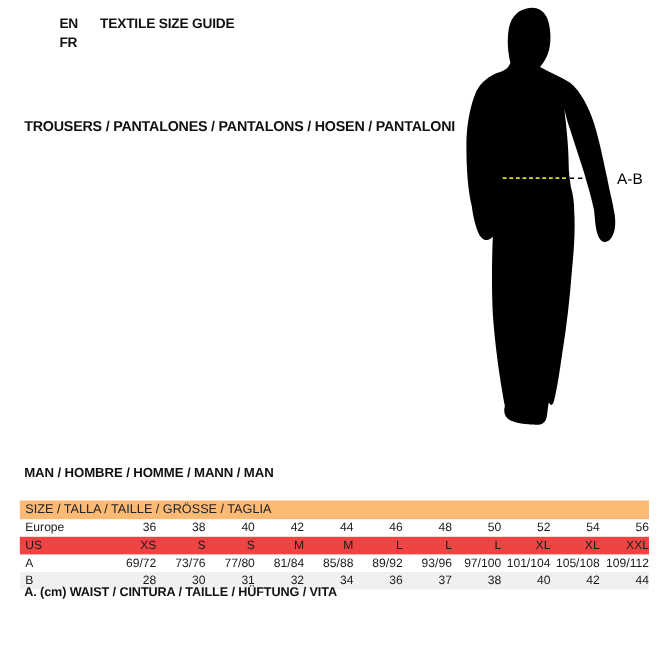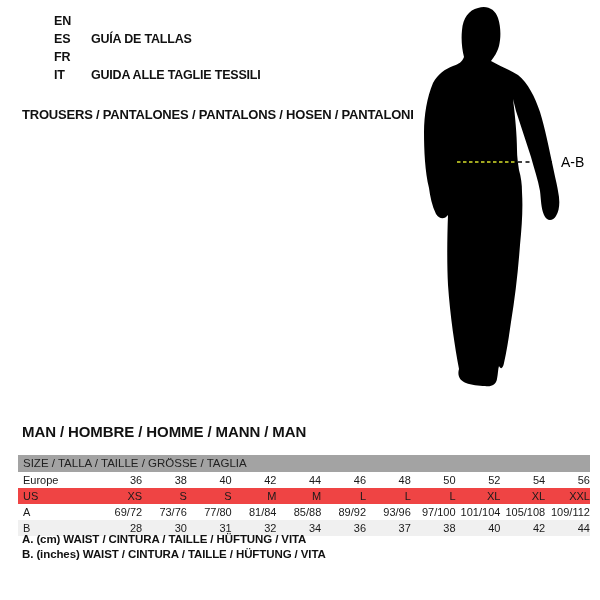--- a/index.html
+++ b/index.html
@@ -13,50 +13,43 @@
   .lang-row { display:flex; height:18px; align-items:center;
     font-weight:bold; font-size:12.5px; letter-spacing:-0.2px;padding-left:32px; }
   .lang-code { width:37px; }
   .category-title { position:absolute; left:22px; top:107px;
     font-weight:bold; font-size:13px; letter-spacing:-0.2px; }
 
   .figure-svg { position:absolute; left:395px; top:0; }
   .figure-svg text { font-family:"Liberation Sans", sans-serif; }
 
   .section-heading { position:absolute; left:22px; top:423px;
-    font-weight:bold; font-size:15px; letter-spacing:-0.1px; }
+    font-weight:bold; font-size:12px; letter-spacing:-0.1px; }
 
   .size-table { position:absolute; left:18px; top:455px; width:572px;
     font-size:11px; color:#1a1a1a; }
   .t-header { height:17px; line-height:17px; padding-left:5px;
     font-size:11.5px; color:#222; }
   .t-row { display:flex; height:16px; line-height:16px; }
   .t-label { width:75px; padding-left:5px; }
   .t-cell { width:45.2px; text-align:right; }
 
   .notes { position:absolute; left:22px; top:532px;
     font-weight:bold; font-size:11.5px; line-height:15px; letter-spacing:-0.1px; }
 </style>
 </head>
 <body>
 
 <div class="lang-block">
   <div class="lang-row">
     <span class="lang-code">EN</span>
-  </div>
-  <div class="lang-row">
-    <span class="lang-code">ES</span>
-    <span class="lang-label">GUÍA DE TALLAS</span>
+    <span class="lang-label">TEXTILE SIZE GUIDE</span>
   </div>
   <div class="lang-row">
     <span class="lang-code">FR</span>
-  </div>
-  <div class="lang-row">
-    <span class="lang-code">IT</span>
-    <span class="lang-label">GUIDA ALLE TAGLIE TESSILI</span>
   </div>
 </div>
 
 <div class="category-title">TROUSERS / PANTALONES / PANTALONS / HOSEN / PANTALONI</div>
 
 <svg class="figure-svg" width="205" height="400" viewBox="0 0 205 400">
   <path d="M83 8
            C92 5 100 9 103 18
            C106 27 106 38 104 46
            C102 53 99 57 96 61
@@ -92,21 +85,21 @@
            C67 49 66 40 67 30
            C68 18 74 10 83 8 Z" fill="#000000"></path>
   <line x1="62" y1="162" x2="122" y2="162" stroke-width="1.6" stroke-dasharray="3.5,2.5" stroke="#d8e02a"></line>
   <line x1="123" y1="162" x2="160" y2="162" stroke-width="1.3" stroke-dasharray="4,3.5" stroke="#000000"></line>
   <text x="166" y="167" font-size="14" fill="#000">A-B</text>
 </svg>
 
 <div class="section-heading">MAN / HOMBRE / HOMME / MANN / MAN</div>
 
 <div class="size-table">
-  <div class="t-header" style="background:#a3a3a3;">SIZE / TALLA / TAILLE / GRÖSSE / TAGLIA</div>
+  <div class="t-header" style="background:#fdba74;">SIZE / TALLA / TAILLE / GRÖSSE / TAGLIA</div>
 
   <div class="t-row">
     <div class="t-label">Europe</div>
     <div class="t-cell">36</div>
     <div class="t-cell">38</div>
     <div class="t-cell">40</div>
     <div class="t-cell">42</div>
     <div class="t-cell">44</div>
     <div class="t-cell">46</div>
     <div class="t-cell">48</div>
@@ -157,14 +150,13 @@
     <div class="t-cell">37</div>
     <div class="t-cell">38</div>
     <div class="t-cell">40</div>
     <div class="t-cell">42</div>
     <div class="t-cell">44</div>
   </div>
 </div>
 
 <div class="notes">
   <div>A. (cm) WAIST / CINTURA / TAILLE / HÜFTUNG / VITA</div>
-  <div>B. (inches) WAIST / CINTURA / TAILLE / HÜFTUNG / VITA</div>
 </div>
 
 </body></html>

